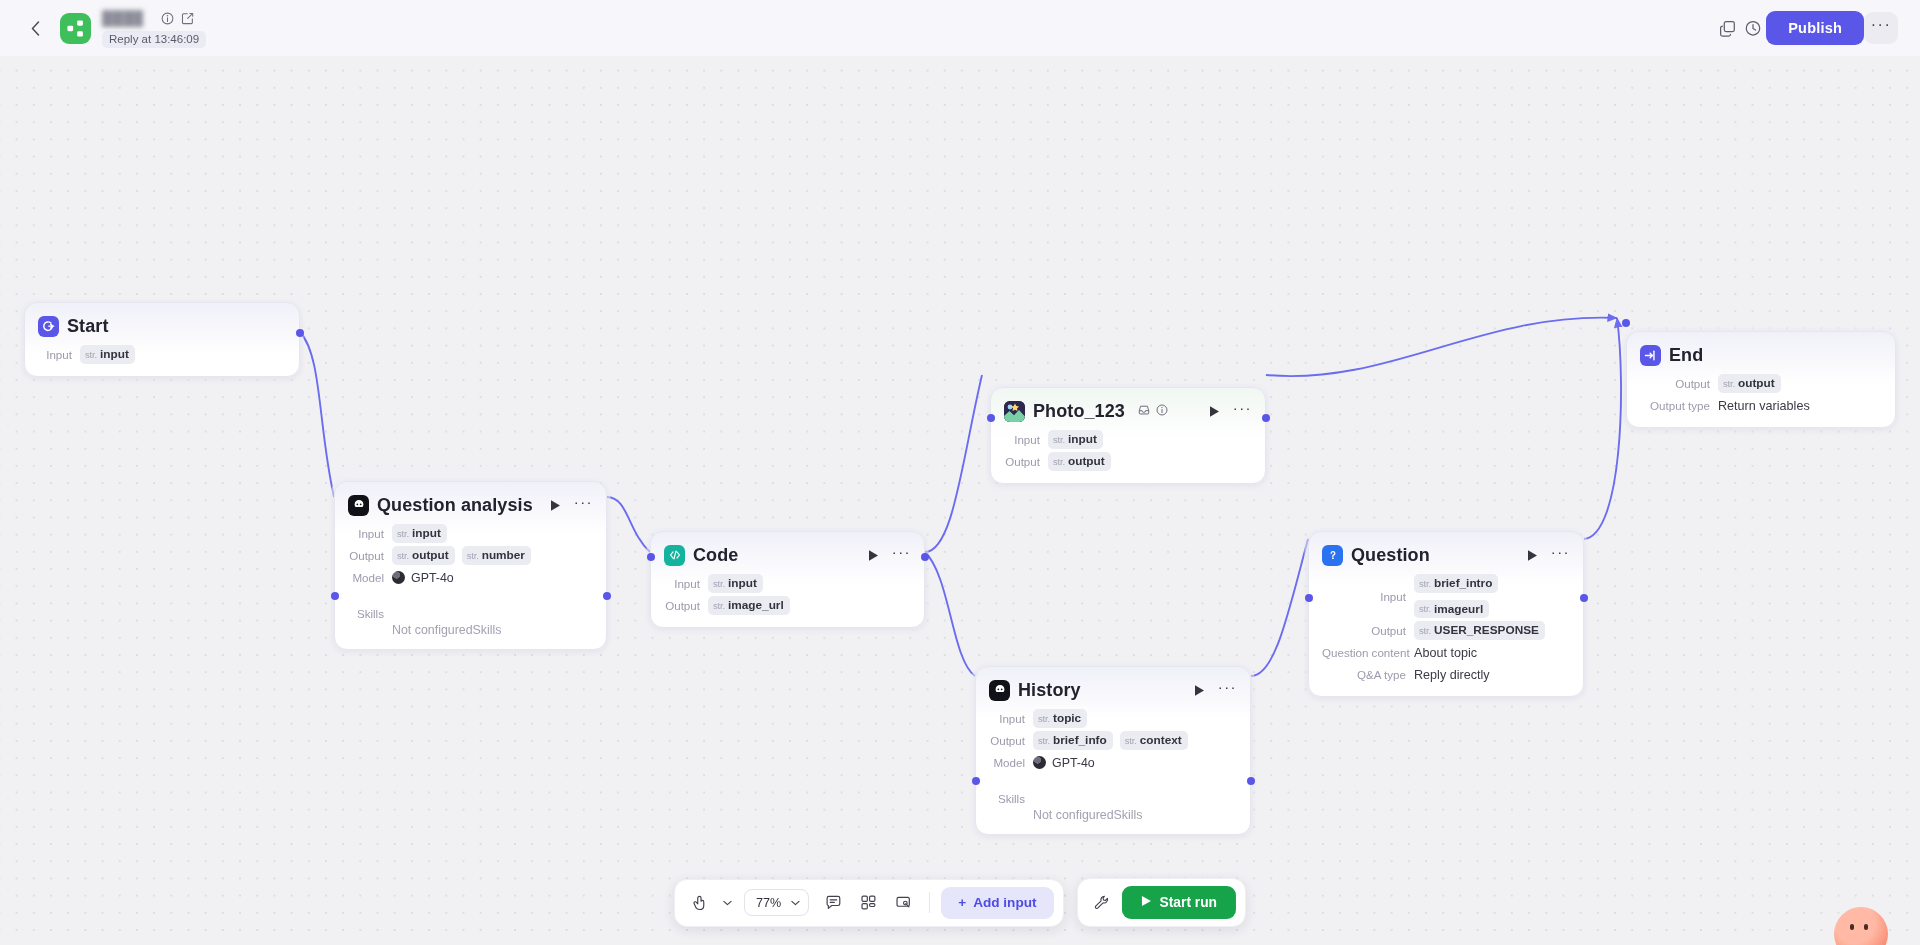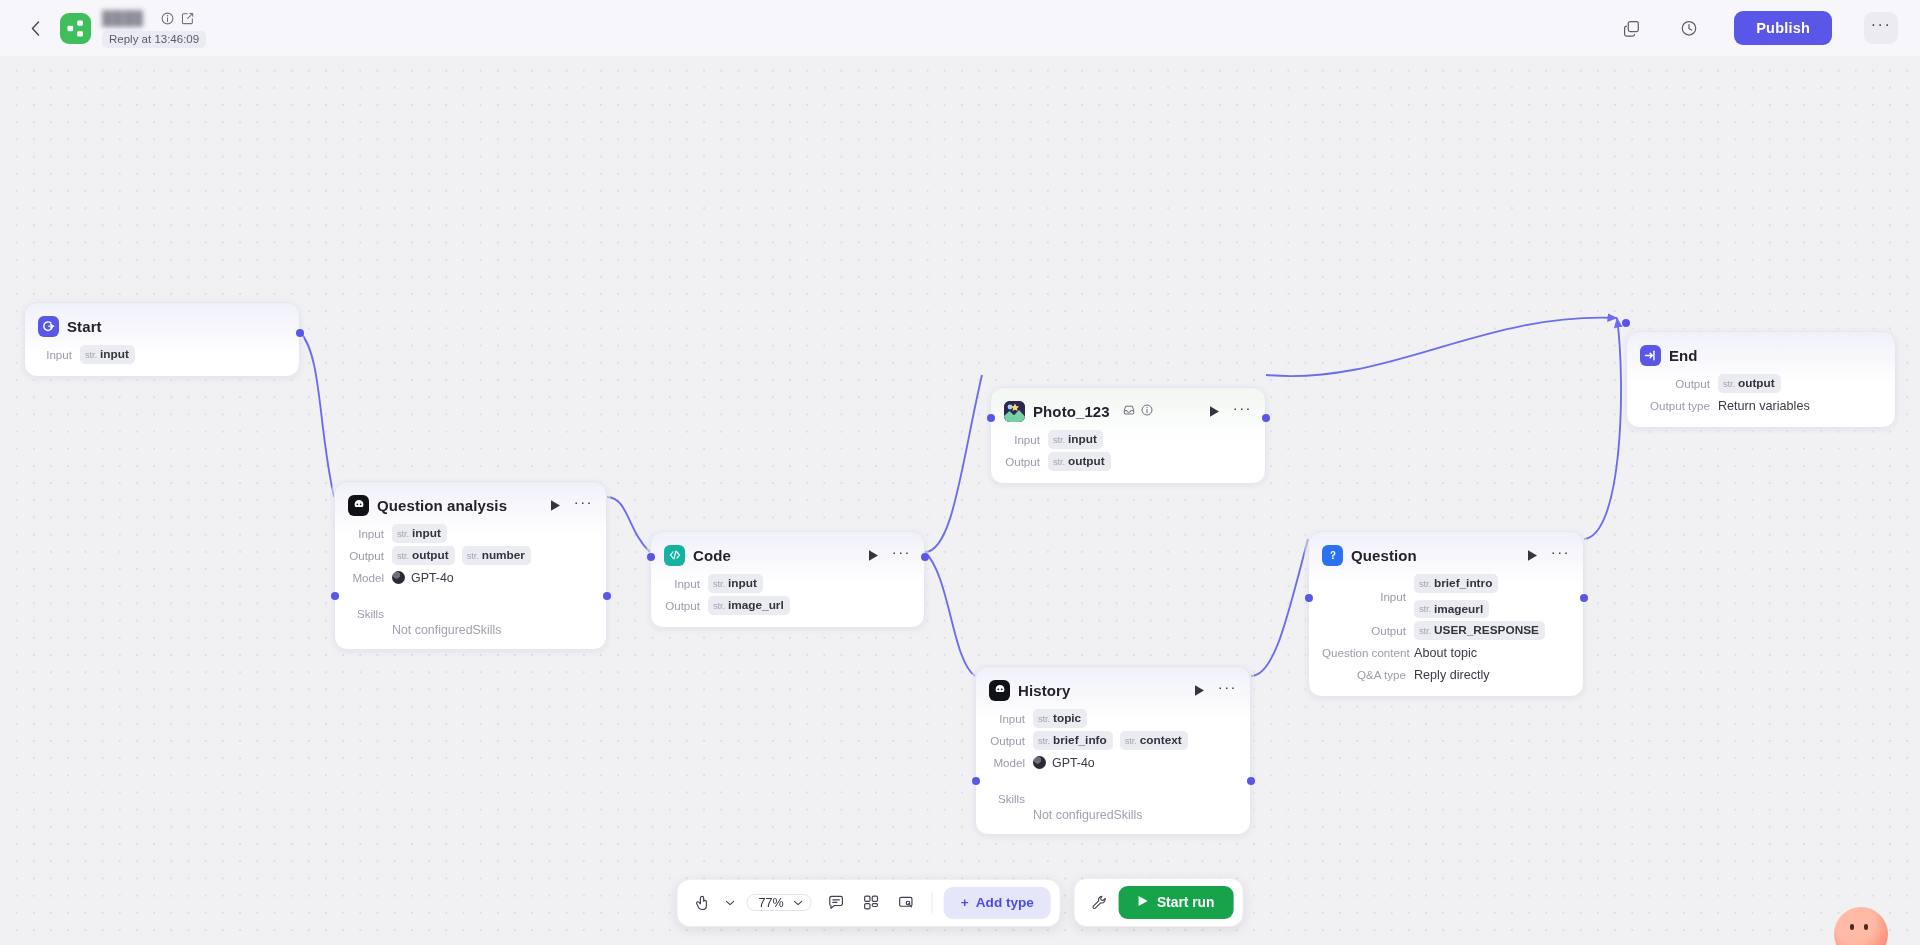--- a/index.html
+++ b/index.html
@@ -54,21 +54,21 @@
   .saved-chip {
     margin-top: 2px;
     align-self: flex-start;
     background: #ebebf3; color: #5a5a6b;
     font-size: 11.5px; border-radius: 5px;
     padding: 2px 7px 3px 7px;
     white-space: nowrap;
   }
   .hdr-right {
     margin-left: auto;
-    display: flex; align-items: center; gap: 32px;
+    display: flex; align-items: center; gap: 0;
   }
   .hdr-right .icon-btn {
     width: 26px; height: 26px;
     display: flex; align-items: center; justify-content: center;
     color: #5d5d6c; cursor: pointer;
   }
   .publish-btn {
     background: #5956e8; color: #fff;
     font-size: 14.5px; font-weight: 700;
     border: none; border-radius: 9px;
@@ -117,21 +117,21 @@
     display: flex; align-items: center; justify-content: center;
     overflow: hidden;
   }
   .ico-start { background: #5956e8; }
   .ico-end   { background: #5956e8; }
   .ico-llm   { background: #111118; }
   .ico-code  { background: #13b3a0; }
   .ico-q     { background: #2a72f0; }
   .ico-photo { background: #3a3060; }
   .node-title {
-    font-size: 15px; font-weight: 700; color: #23232f;
+    font-size: 18px; font-weight: 700; color: #23232f;
     white-space: nowrap; letter-spacing: .1px;
   }
   .head-mini { display: flex; align-items: center; gap: 6px; margin-left: 5px; color: #6a6a7a; }
   .head-actions {
     margin-left: auto; display: flex; align-items: center; gap: 13px;
     color: #35353f;
   }
   .play-btn { cursor: pointer; display: flex; }
   .dots-btn { cursor: pointer; font-size: 15px; letter-spacing: 1.4px; line-height: 8px; padding-bottom: 6px; }
 
@@ -179,21 +179,21 @@
     border: 1px solid #eeeef4;
   }
   .tb-ico {
     width: 30px; height: 30px; border-radius: 8px;
     display: flex; align-items: center; justify-content: center;
     color: #41414f; cursor: pointer;
   }
   .zoom-sel {
     display: flex; align-items: center; gap: 10px;
     border: 1px solid #e2e2ea; border-radius: 8px;
-    height: 17px; padding: 0 8px 0 11px;
+    height: 27px; padding: 0 8px 0 11px;
     font-size: 12.6px; color: #33333f; font-weight: 400; cursor: pointer;
     margin: 0 4px;
   }
   .tb-div { width: 1px; height: 21px; background: #e6e6ee; margin: 0 6px; }
   .add-node {
     background: #e6e6fb; color: #4f4ce6;
     border: none; border-radius: 9px;
     height: 32px; padding: 0 17px;
     display: flex; align-items: center; gap: 7px;
     font-size: 13.6px; font-weight: 700; cursor: pointer;
@@ -657,21 +657,21 @@
       <div class="tb-ico">
         <svg width="17" height="17" viewBox="0 0 18 18" fill="none">
           <rect x="2.2" y="3.6" width="13" height="9.4" rx="1.6" stroke="#41414f" stroke-width="1.25"></rect>
           <path d="M11.4 10.2 14.8 13.6" stroke="#41414f" stroke-width="1.25" stroke-linecap="round"></path>
           <circle cx="11" cy="9.6" r="1.9" stroke="#41414f" stroke-width="1.25"></circle>
         </svg>
       </div>
       <div class="tb-div"></div>
       <button class="add-node">
         <span>+</span>
-        <span>Add type</span>
+        <span>Add input</span>
       </button>
     </div>
 
     <div class="tb-panel">
       <div class="tb-ico">
         <svg width="17" height="17" viewBox="0 0 18 18" fill="none">
           <path d="M12.1 2.4a3.7 3.7 0 0 0-3.5 4.8L2.9 12.9a1.5 1.5 0 0 0 2.1 2.1l5.7-5.7a3.7 3.7 0 0 0 4.7-4.6l-2.2 2.2-2-.5-.5-2z" stroke="#41414f" stroke-width="1.2" stroke-linejoin="round"></path>
         </svg>
       </div>
       <button class="test-run">

